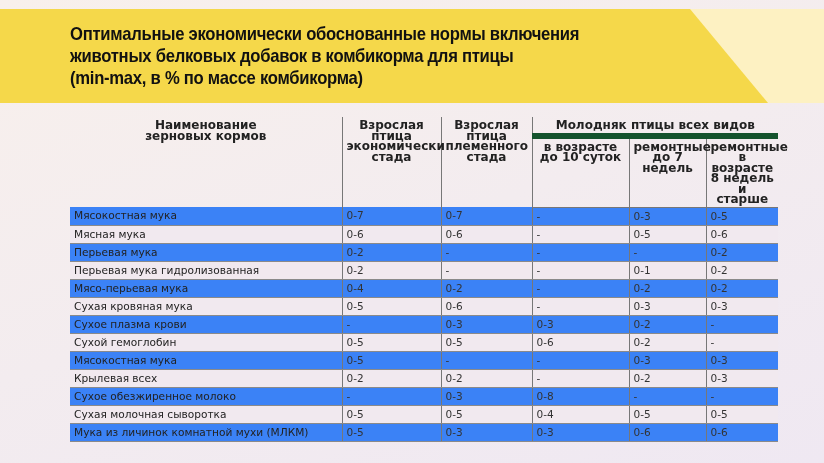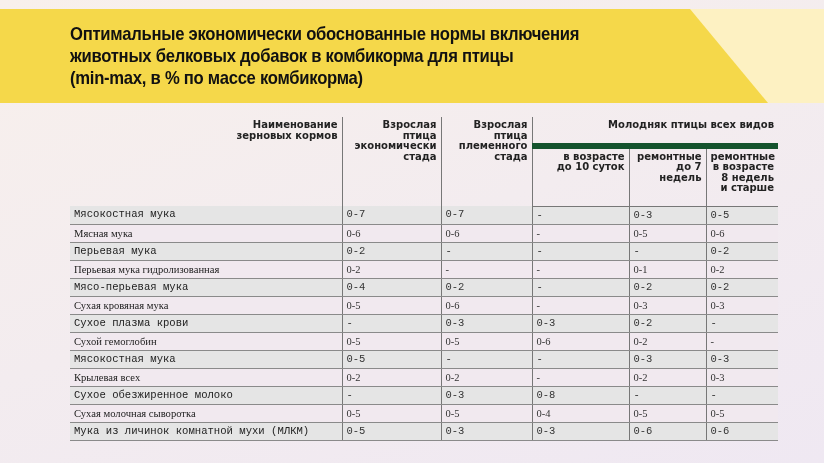--- a/index.html
+++ b/index.html
@@ -33,34 +33,34 @@
 
     table.grid {
       position: absolute; left: 70px; top: 117px;
       border-collapse: collapse;
       font-family: "DejaVu Sans", sans-serif;
       font-size: 10.5px;
       table-layout: fixed;
       width: 708px;
     }
     table.grid th {
-      font-weight: bold; font-size: 10px; line-height: 10.5px;
-      text-align: right; vertical-align: top;
+      font-weight: bold; font-size: 12px; line-height: 10.5px;
+      text-align: center; vertical-align: top;
       color: #222;
-      padding: 3px 4px 12px 4px;
+      padding: 3px 4px 2px 4px;
     }
     table.grid td {
       height: 18px; padding: 0 4px;
       line-height: 17px; white-space: nowrap;
       border-bottom: 1px solid #8a8a8a;
       color: #333;
     }
     table.grid td.name { color: #222; font-size: 10.6px; }
-    tr.odd td { background: #e5e5e5; font-family: Liberation Mono, monospace; }
-    tr.even td { background: #f1e9ef; font-family: Liberation Serif, serif; }
+    tr.odd td { background: #3b82f6; }
+    tr.even td { background: #f1e9ef; }
     .vl { border-left: 1px solid #777; }
     .hdr-bottom th { border-bottom: 1px solid #777; margin-top: 32px; }
     .sub-top { border-bottom: 6px solid #14532d; }
   </style>
 </head>
 <body>
 
 <div class="banner">
   <div class="banner-light"></div>
   <div class="banner-yellow"></div>

